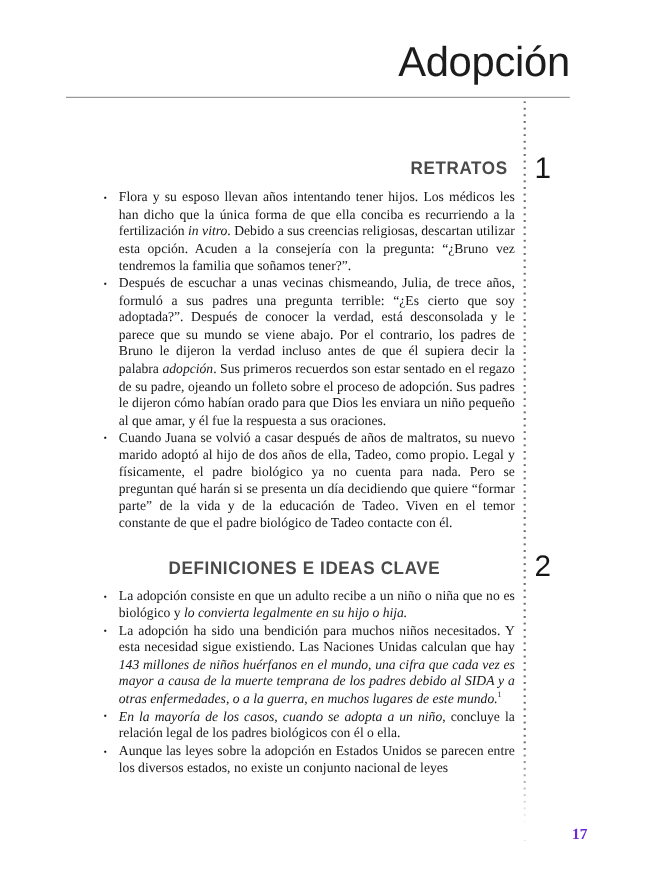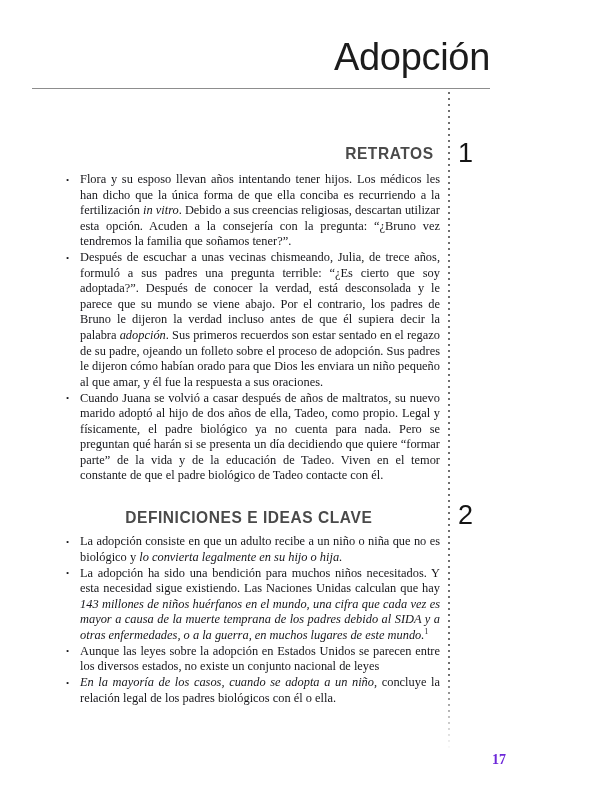--- a/index.html
+++ b/index.html
@@ -14,20 +14,21 @@
     overflow: hidden;
     font-family: "Liberation Serif", "DejaVu Serif", serif;
     color: #1a1a1a;
   }
 
   .page {
     position: absolute;
     inset: 0;
     width: 572px;
     height: 799px;
+    margin-left: 28px;
   }
 
   
   .title-block {
     position: absolute;
     left: 32px;
     top: 34px;
     width: 458px;
     text-align: right;
   }
@@ -186,20 +187,20 @@
 
   <div class="section-head" id="head-2">
     <span class="label">DEFINICIONES E IDEAS CLAVE</span>
   </div>
   <div class="section-number" id="num-2">2</div>
 
   <div class="body-block" id="block-2">
     <ul class="bullets">
         <li><span>La adopción consiste en que un adulto recibe a un niño o niña que no es biológico y </span><em>lo convierta legalmente en su hijo o hija.</em></li>
         <li><span>La adopción ha sido una bendición para muchos niños necesitados. Y esta necesidad sigue existiendo. Las Naciones Unidas calculan que hay </span><em>143 millones de niños huérfanos en el mundo, una cifra que cada vez es mayor a causa de la muerte temprana de los padres debido al SIDA y a otras enfermedades, o a la guerra, en muchos lugares de este mundo.</em><sup>1</sup></li>
+        <li><em>En la mayoría de los casos, cuando se adopta a un niño</em><span>, concluye la relación legal de los padres biológicos con él o ella.</span></li>
         <li><span>Aunque las leyes sobre la adopción en Estados Unidos se parecen entre los diversos estados, no existe un conjunto nacional de leyes</span></li>
-        <li><em>En la mayoría de los casos, cuando se adopta a un niño</em><span>, concluye la relación legal de los padres biológicos con él o ella.</span></li>
       </ul>
   </div>
 
   <div class="page-number">17</div>
 
 </div>
 
 </body></html>

